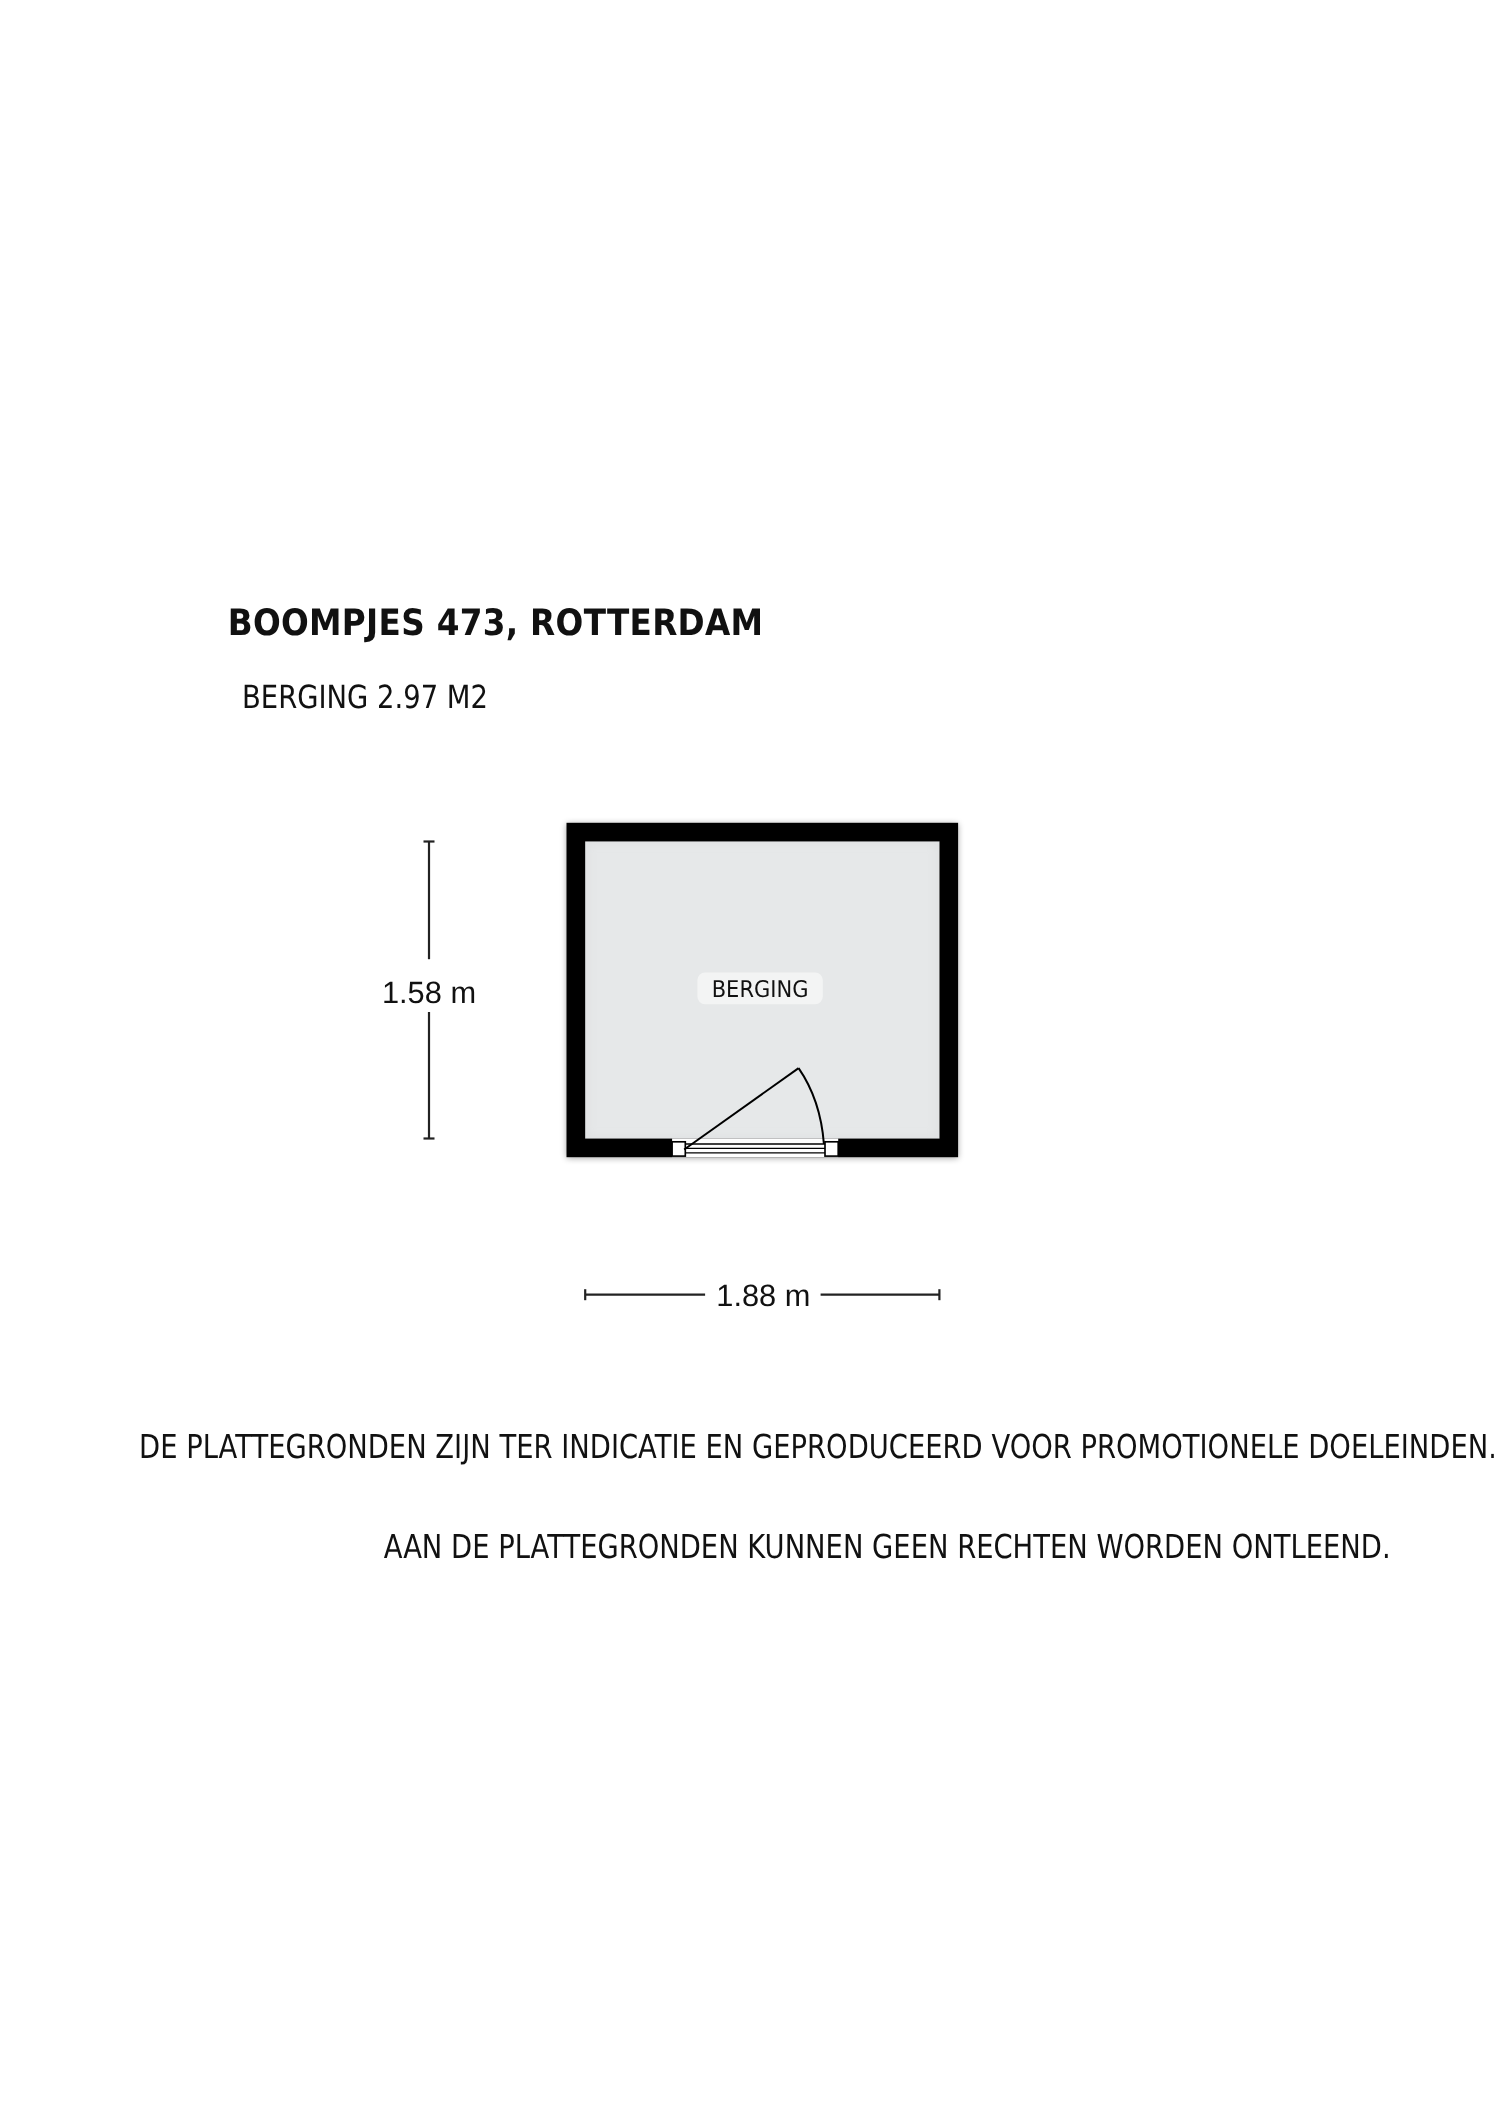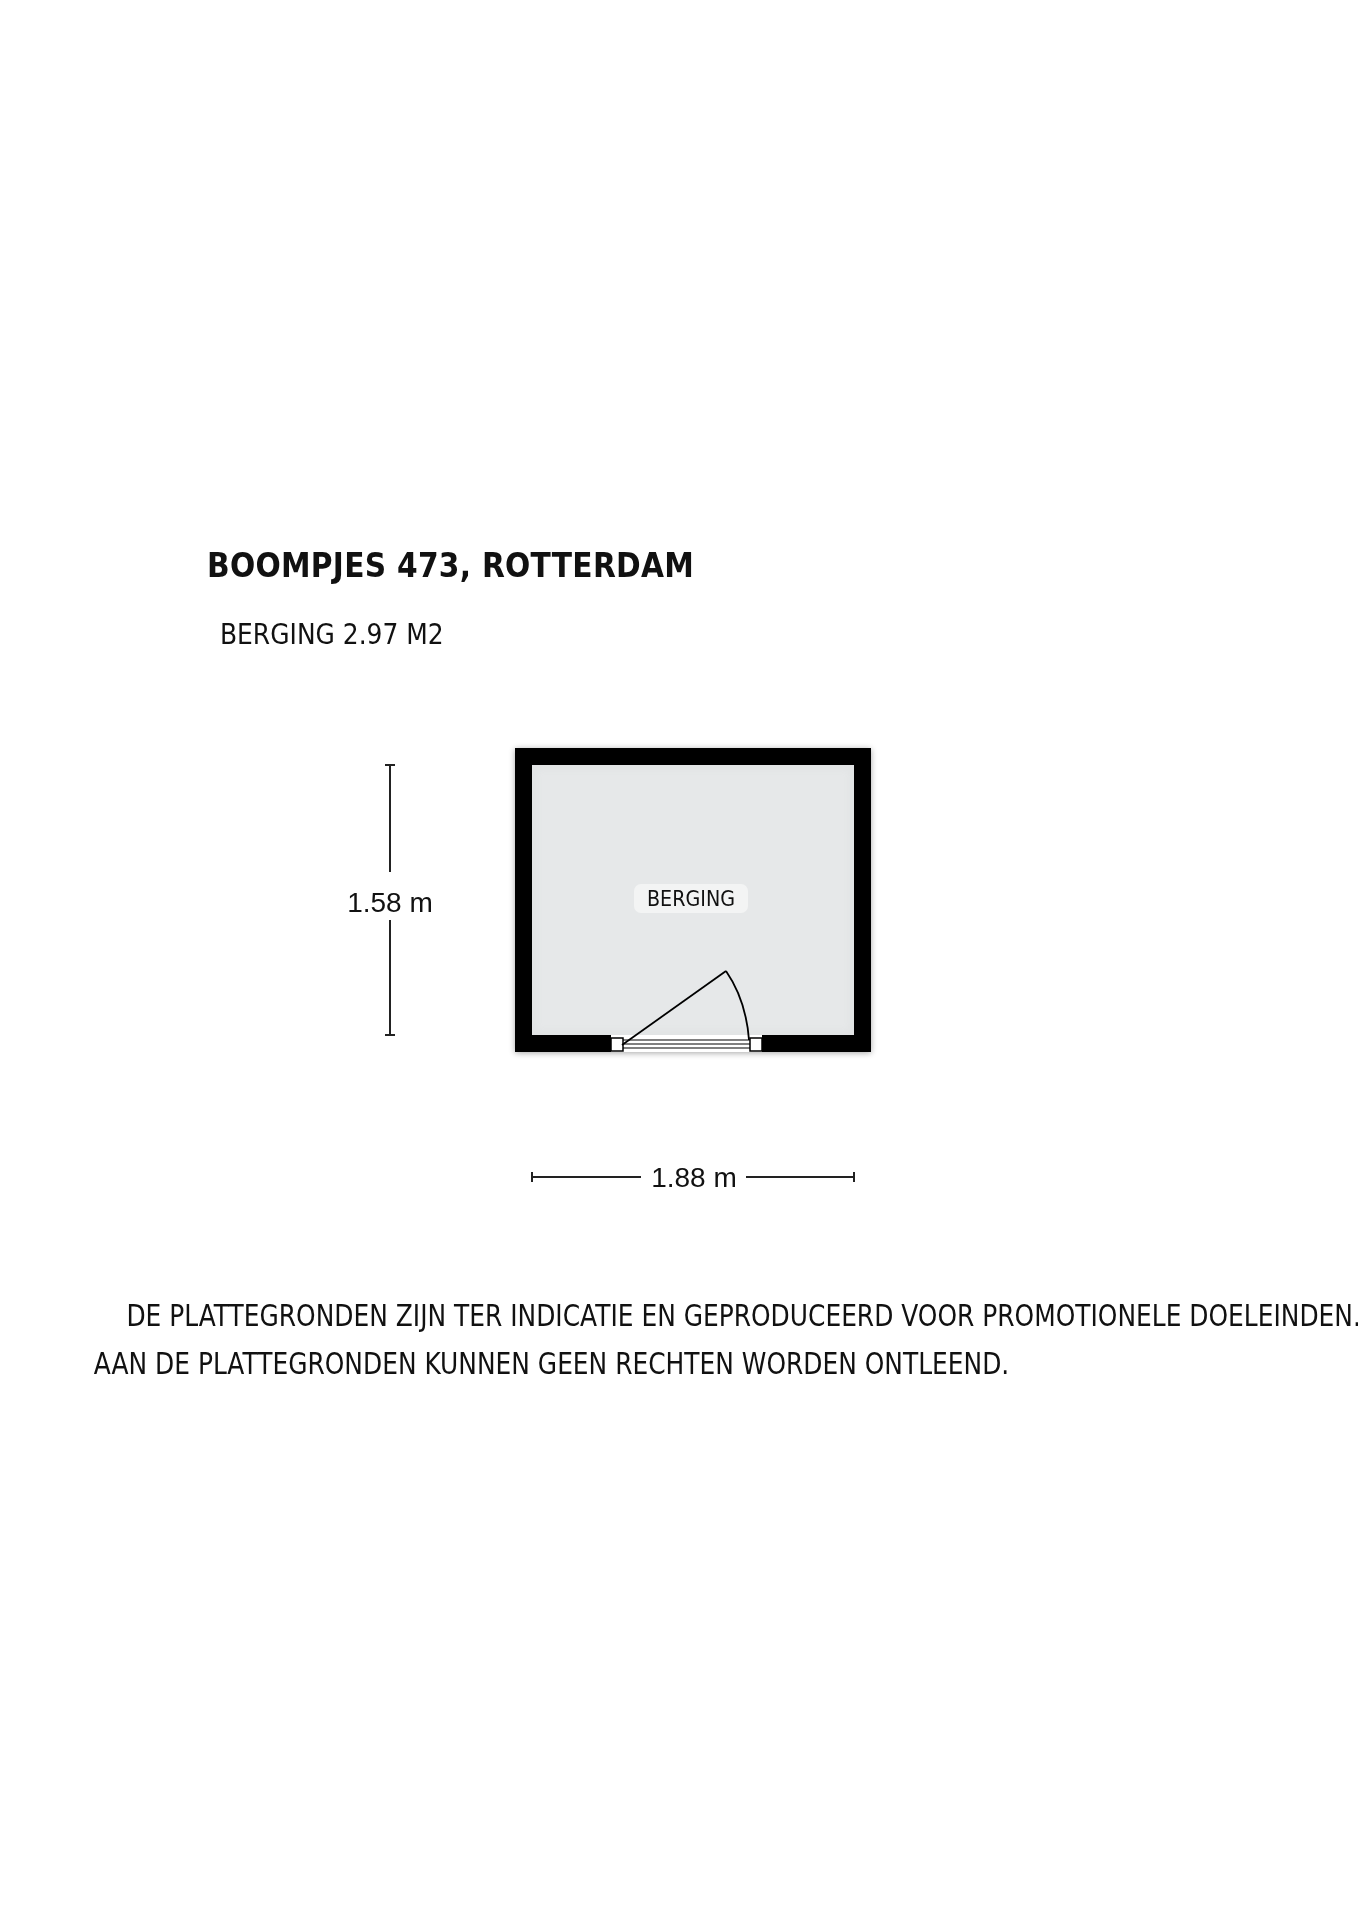--- a/index.html
+++ b/index.html
@@ -6,24 +6,24 @@
   body { width:1358px; height:1920px; position:relative; overflow:hidden;
          font-family:"DejaVu Sans", sans-serif; color:#111; }
   .abs { position:absolute; }
   .title { left:207px; top:546px; font-size:33px; font-weight:bold; letter-spacing:0.3px; white-space:nowrap;
            font-family:"DejaVu Sans", sans-serif; transform:scaleX(0.9); transform-origin:left top; }
   .subtitle { left:220px; top:617px; font-size:29px; white-space:nowrap;
               font-family:"DejaVu Sans", sans-serif; transform:scaleX(0.86); transform-origin:left top; }
   .plan { left:0; top:0; width:1358px; height:1920px; }
   .dim-text { font-family:"Liberation Sans", sans-serif; font-size:28px; fill:#111; }
   .room-label { font-family:"DejaVu Sans", sans-serif; font-size:21px; fill:#111; }
-  .disclaimer { left:0; width:1358px; text-align:left; font-size:30px; white-space:nowrap;
+  .disclaimer { left:0; width:1358px; text-align:right; font-size:30px; white-space:nowrap;
                 font-family:"DejaVu Sans", sans-serif; }
   .disc1 { top:1298px; }
-  .disc2 { top:1346px; }
+  .disc2 { top:1389px; }
   .disc-inner { display:inline-block; transform:scaleX(0.83); transform-origin:center top; }
 </style>
 </head>
 <body>
 
 <div class="abs title">BOOMPJES 473, ROTTERDAM</div>
 <div class="abs subtitle">BERGING 2.97 M2</div>
 
 <svg class="abs plan" width="1358" height="1920" viewBox="0 0 1358 1920" xmlns="http://www.w3.org/2000/svg">
   <defs>

